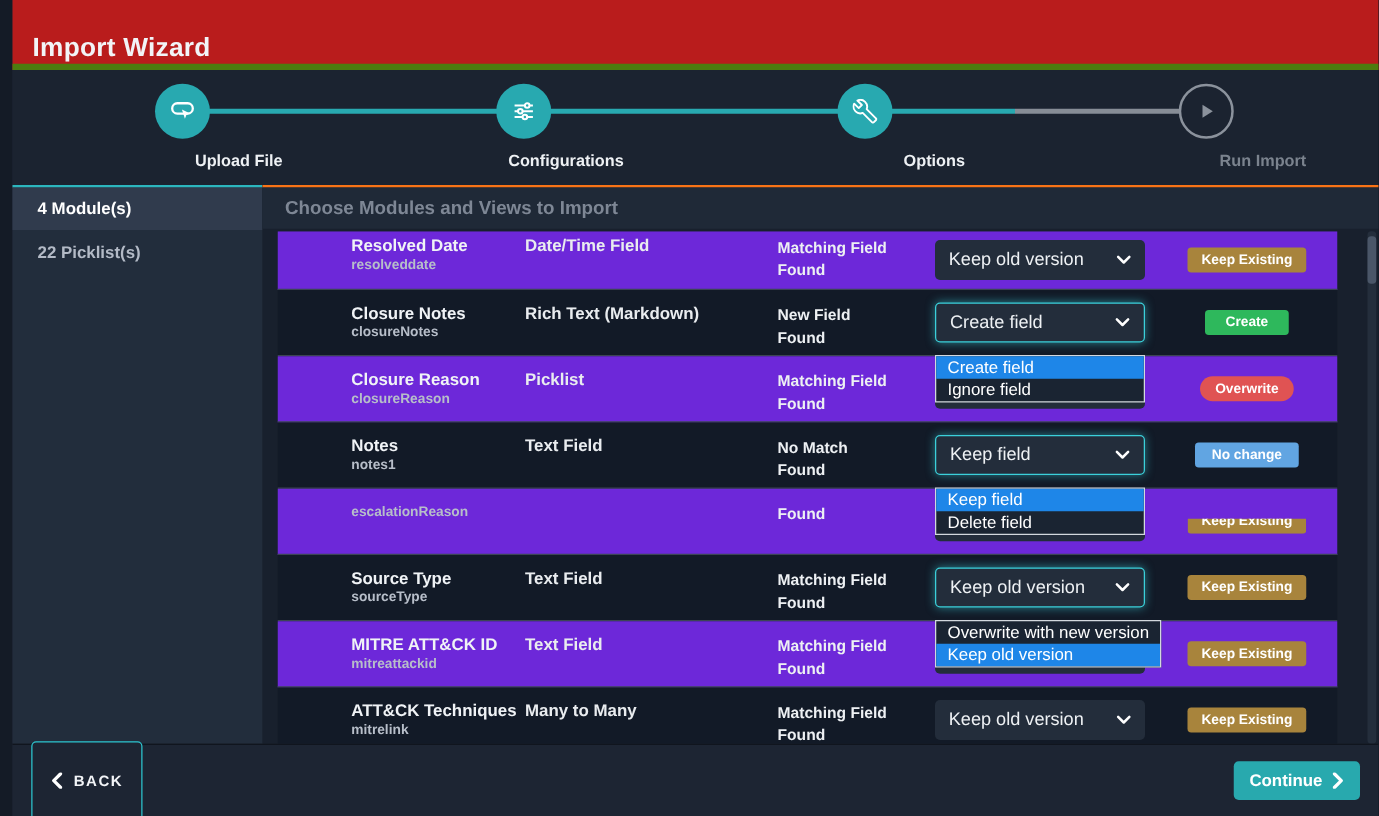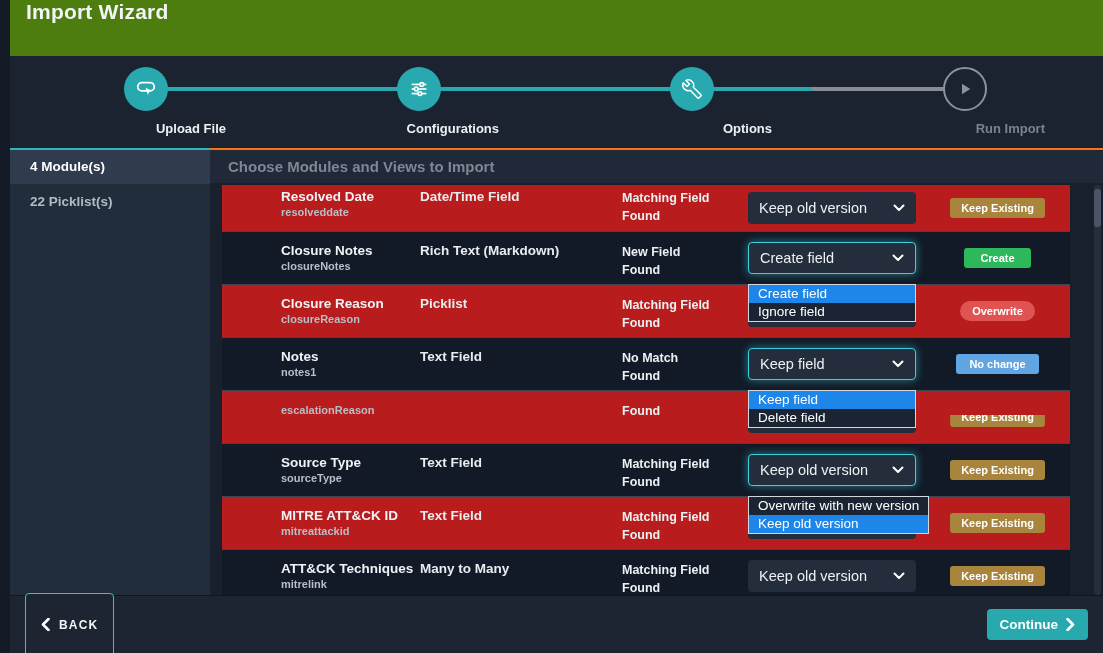--- a/index.html
+++ b/index.html
@@ -3,21 +3,21 @@
 <meta charset="utf-8">
 <style>
   * { margin:0; padding:0; box-sizing:border-box; }
   html,body { background:#0b0f16; }
   body { font-family:"Liberation Sans", sans-serif; }
   .app { position:relative; width:1103px; height:653px; background:#1d2533; overflow:hidden; }
   .left-strip { position:absolute; left:0; top:0; width:10px; height:653px; background:#141b26; }
 
   
   .titlebar { position:absolute; left:10px; top:0; width:1093px; height:56px;
-              background:#4d7c0f; border-bottom:7px solid #4d7c0f; display:flex; align-items:flex-start; padding-left:16px; }
+              background:#b91c1c; border-bottom:5px solid #4d7c0f; display:flex; align-items:flex-end; padding-left:16px; }
   .titlebar h1 { color:#f2f4f7; font-size:21px; font-weight:600; letter-spacing:.2px; }
 
   
   .stepper { position:absolute; left:10px; top:56px; width:1093px; height:92px; background:#1b2330; }
   .bar { position:absolute; top:31px; height:4px; z-index:1; }
   .bar.teal { background:#28a9b0; }
   .bar.gray { background:#878d96; }
   .step { position:absolute; top:11px; width:160px; text-align:right; z-index:2; }
   .circle { width:44px; height:44px; border-radius:50%; margin:0 auto; display:flex; align-items:center; justify-content:center; }
   .circle.done { background:#28a9b0; }
@@ -29,21 +29,21 @@
   .sidebar { position:absolute; left:10px; top:148px; width:200px; height:447px; background:#222d3c; border-top:2px solid #2cb6be; }
   .side-item { height:36px; line-height:36px; padding-left:20px; font-size:13.5px; font-weight:700; color:#b3bac6; cursor:pointer; }
   .side-item.active { height:34px; line-height:34px; background:#303b4d; color:#ffffff; }
 
   
   .main { position:absolute; left:210px; top:148px; width:893px; height:447px; background:#18202d; border-top:2px solid #f97316; }
   .main-header { height:33px; line-height:33px; background:#1f2937; color:#7e8795; font-size:15px; font-weight:600; padding-left:18px; }
   .table { position:absolute; left:12px; top:35px; width:848px; height:410px; overflow:hidden; }
 
   .trow { display:grid; grid-template-columns:198px 202px 126px 177px 145px; height:53px;
-          background:#b91c1c; border-bottom:1px solid #3c4554; position:relative; }
+          background:#6d28d9; border-bottom:1px solid #3c4554; position:relative; }
   .trow:nth-child(even) { background:#121a27; }
   .trow.clip-top { height:47px; }
   .cell { padding-top:11px; }
   .clip-top .cell { padding-top:4px; }
   .cell.namec { padding-left:59px; }
   .fname { color:#f0f3f6; font-size:13.5px; font-weight:700; white-space:nowrap; }
   .fkey { color:#b7bec9; font-size:11px; font-weight:700; margin-top:2px; }
   .cell.typec { color:#e9ecef; font-size:13.5px; font-weight:600; }
   .cell.matchc { color:#edf0f3; font-size:12.5px; font-weight:700; line-height:18px; }
   .cell.selc, .cell.badgec { padding-top:0; align-self:center; }

